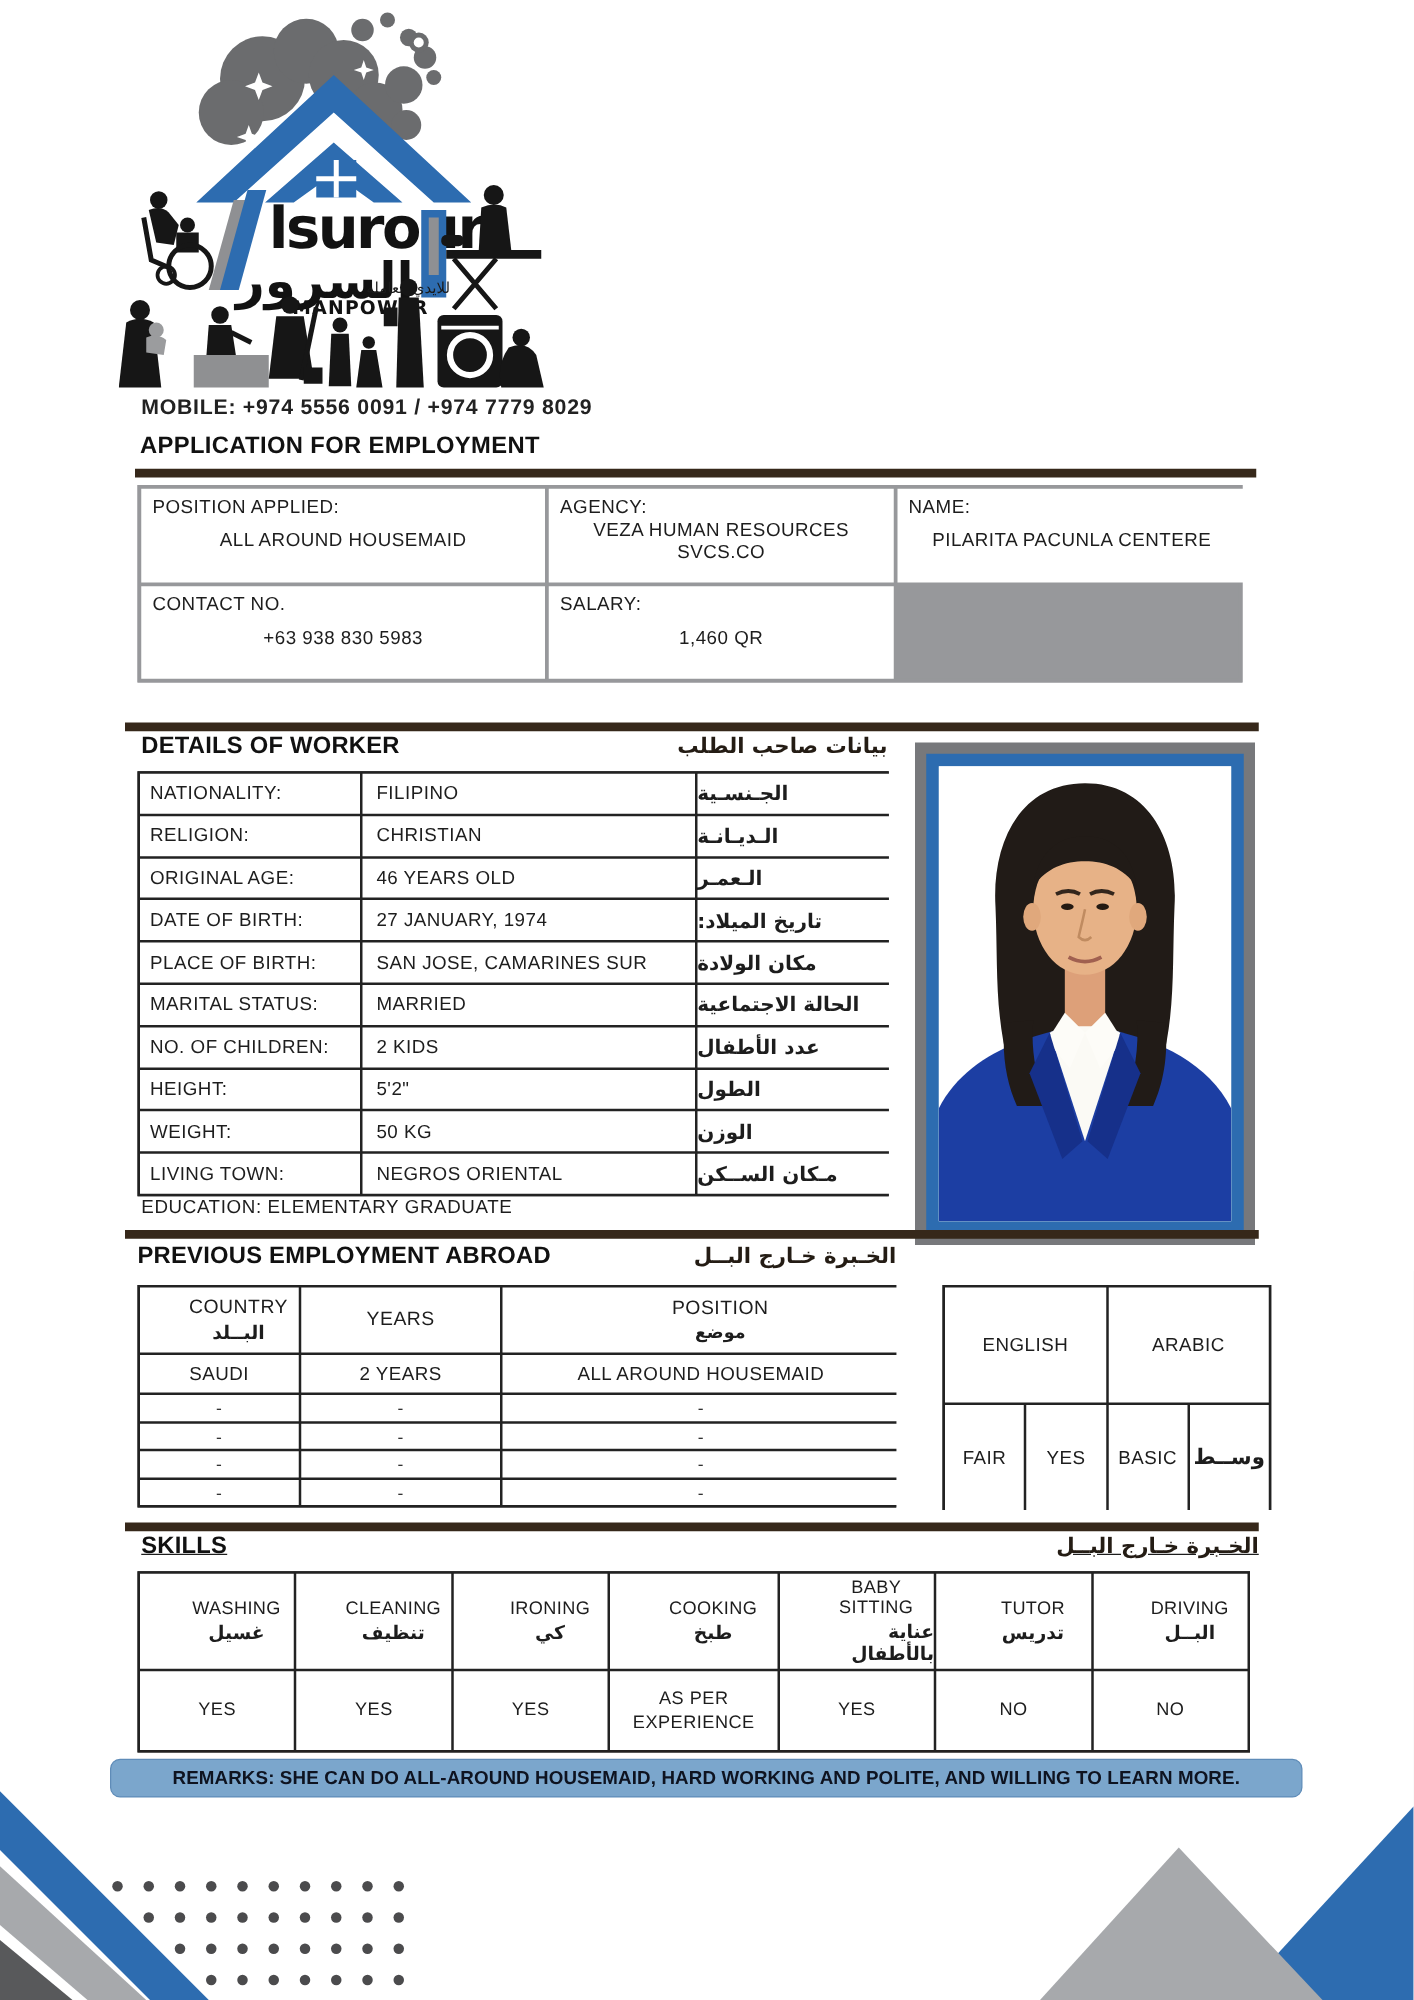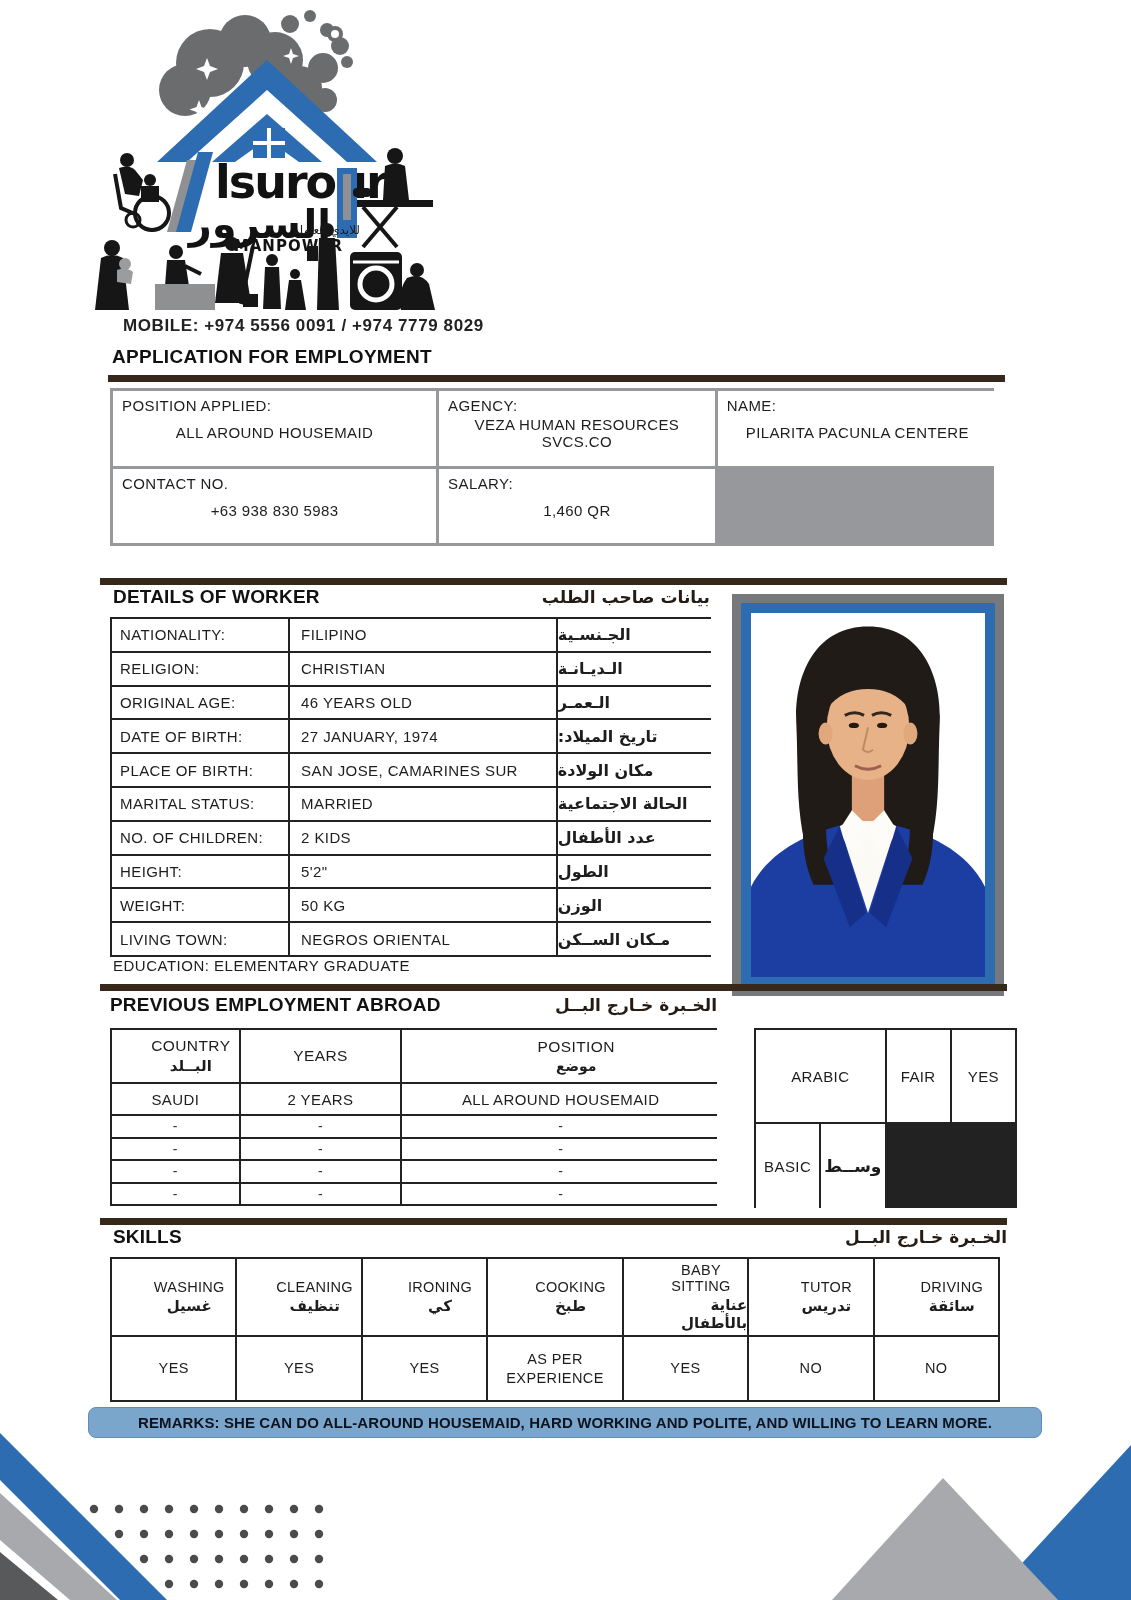--- a/index.html
+++ b/index.html
@@ -5,21 +5,21 @@
   :root{
     --brand-blue:#2d6cb0; --bar-brown:#36281a; --remarks-bg:#7ba6cc;
     --stripe-gray:#a7a9ac; --corner-dark:#58595b; --table-border-gray:#97989b; --ink:#1d1d1d;
   }
   *{box-sizing:border-box;margin:0;padding:0;}
   body{background:#e8e8e8;font-family:"Liberation Sans",sans-serif;}
   .page{position:relative;width:1131px;height:1600px;background:#fff;margin:0 auto;overflow:hidden;color:var(--ink);}
   .ar{font-family:"DejaVu Sans",sans-serif;font-weight:bold;direction:rtl;}
   .abs{position:absolute;}
 
-  .mobile-line{left:123px;top:316px;font-size:17px;letter-spacing:.6px;color:#222;font-weight:bold;}
+  .mobile-line{left:113px;top:316px;font-size:17px;letter-spacing:.6px;color:#222;font-weight:bold;}
   .page-title{left:112px;top:346px;font-size:19px;font-weight:800;letter-spacing:.3px;color:#111;}
   .hbar{height:7px;background:var(--bar-brown);}
 
   
   .app-table{left:110px;top:388px;width:884px;height:158px;display:grid;
     grid-template-columns:36.8% 31.4% 31.8%;grid-template-rows:1fr 1fr;
     background:var(--table-border-gray);border:3px solid var(--table-border-gray);gap:3px;}
   .app-cell{background:#fff;display:flex;flex-direction:column;padding:6px 9px;}
   .app-label{font-size:15px;letter-spacing:.4px;}
   .app-value{flex:1;display:flex;align-items:center;justify-content:center;text-align:center;
@@ -304,30 +304,31 @@
     <div class="bcell center emp-dash">-</div>
     <div class="bcell center emp-dash">-</div>
     <div class="bcell center emp-dash">-</div>
     <div class="bcell center emp-dash">-</div>
     <div class="bcell center emp-dash">-</div>
     <div class="bcell center emp-dash">-</div>
     <div class="bcell center emp-dash">-</div>
   </div>
 
   <div class="abs bgrid lang-table">
+    <div class="bcell center lang-top">ENGLISH</div>
     <div class="bcell center lang-top">ARABIC</div>
     <div class="bcell center">FAIR</div>
     <div class="bcell center">YES</div>
     <div class="bcell center">BASIC</div>
     <div class="bcell center ar" style="font-size:17px;text-align:right;">وســط</div>
   </div>
 
   <div class="abs hbar" style="left:100px;top:1218px;width:907px;"></div>
 
-  <div class="abs sec-row" style="left:113px;top:1226px;width:894px;">
+  <div class="abs sec-row" style="left:113px;top:1226px;width:894px;text-decoration:underline;">
     <span class="sec-en">SKILLS</span>
     <span class="sec-ar ar">الخـبرة خـارج البــل</span>
   </div>
 
   <div class="abs bgrid skills-table">
     <div class="bcell center stack">
       <span class="skill-head-en">WASHING</span>
       <span class="skill-head-ar ar">غسيل</span>
     </div>
     <div class="bcell center stack">
@@ -345,21 +346,21 @@
     <div class="bcell center stack">
       <span class="skill-head-en">BABY SITTING</span>
       <span class="skill-head-ar ar">عناية بالأطفال</span>
     </div>
     <div class="bcell center stack">
       <span class="skill-head-en">TUTOR</span>
       <span class="skill-head-ar ar">تدريس</span>
     </div>
     <div class="bcell center stack">
       <span class="skill-head-en">DRIVING</span>
-      <span class="skill-head-ar ar">سائقة</span>
+      <span class="skill-head-ar ar">البــل</span>
     </div>
     <div class="bcell center skill-val">YES</div>
     <div class="bcell center skill-val">YES</div>
     <div class="bcell center skill-val">YES</div>
     <div class="bcell center skill-val" style="padding:0 18px;text-align:center;">AS PER EXPERIENCE</div>
     <div class="bcell center skill-val">YES</div>
     <div class="bcell center skill-val">NO</div>
     <div class="bcell center skill-val">NO</div>
   </div>
 

